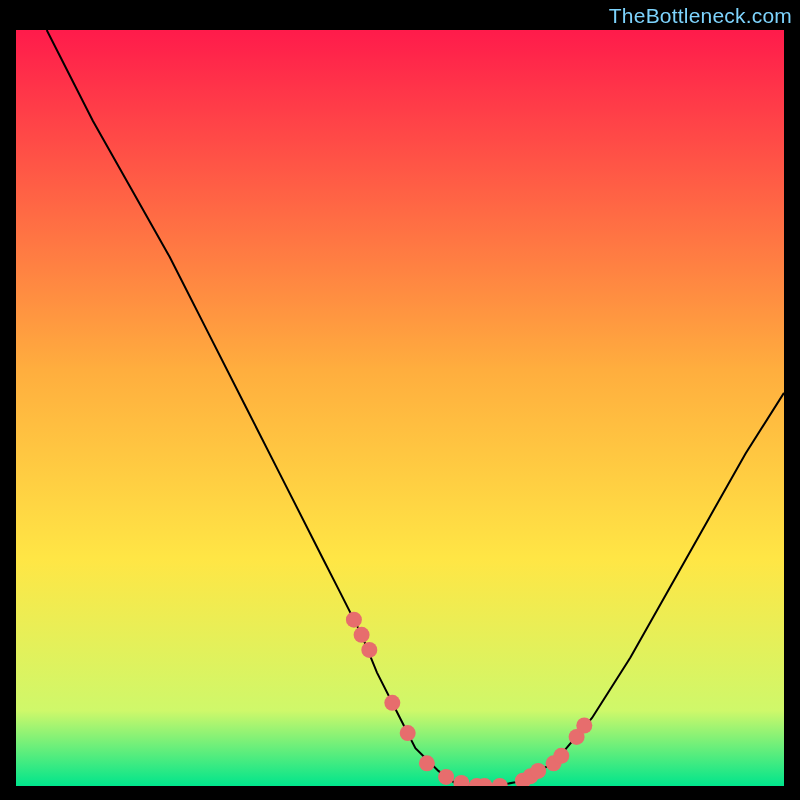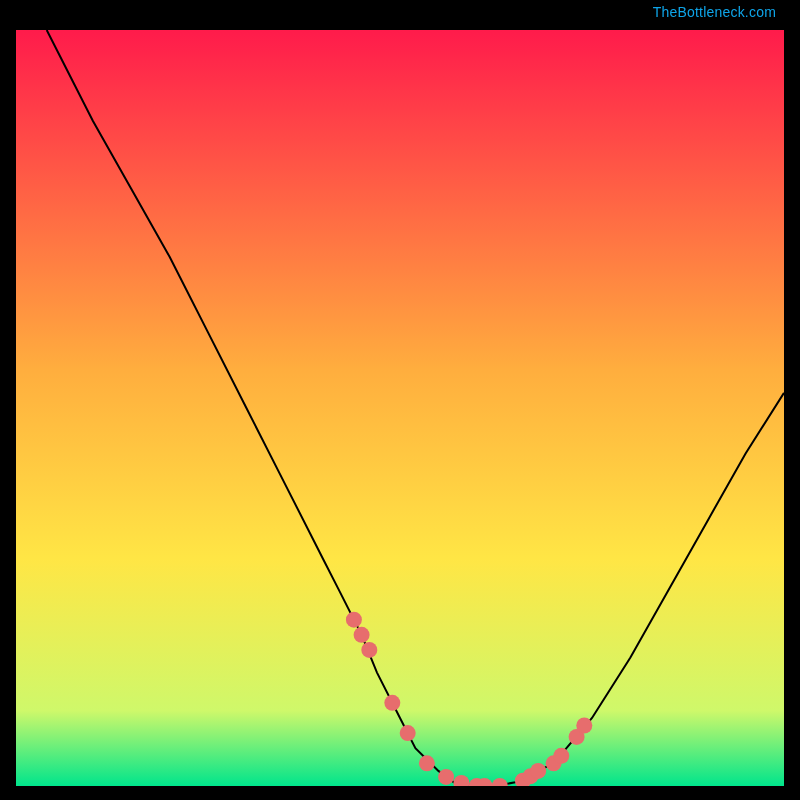--- a/index.html
+++ b/index.html
@@ -13,23 +13,23 @@
   }
   .frame {
     position: relative;
     width: 800px;
     height: 800px;
     background: #000;
   }
   .watermark {
     position: absolute;
     top: 4px;
-    right: 24px;
-    color: #0ea5e9;
-    font-size: 14px;
+    right: 8px;
+    color: #7dd3fc;
+    font-size: 21px;
     font-weight: 500;
     letter-spacing: 0.2px;
     z-index: 10;
   }
   .plot-wrap {
     position: absolute;
     left: 16px;
     top: 30px;
     width: 768px;
     height: 756px;

